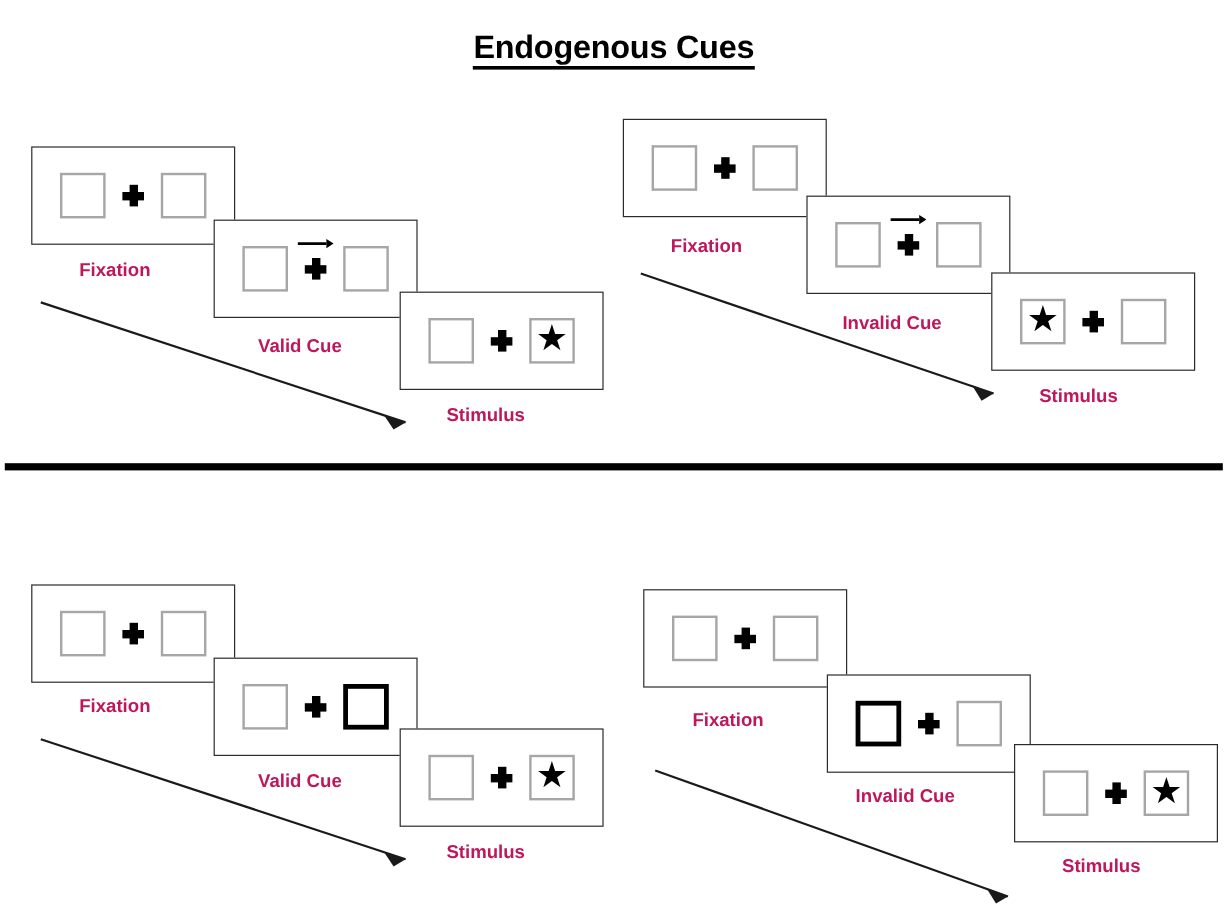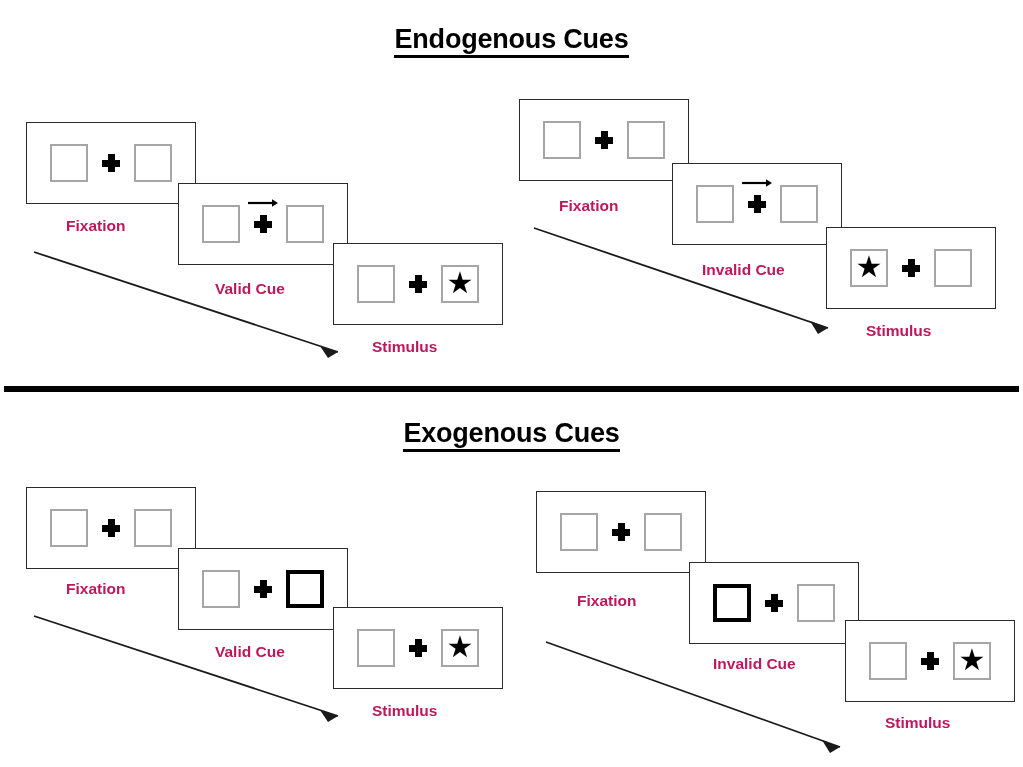--- a/index.html
+++ b/index.html
@@ -214,23 +214,20 @@
   </div>
   <div class="caption" style="left:866px; top:322px;">Stimulus</div>
 
   <svg class="time-arrow" style="left:528px; top:222px; width:320px; height:120px;" viewBox="0 0 320 120">
     <line x1="6" y1="6" x2="300" y2="106" stroke="#1a1a1a" stroke-width="1.8"></line>
     <polygon points="300,106 282,99 290,112" fill="#1a1a1a"></polygon>
   </svg>
 
   <div class="divider" style="top:386px;"></div>
 
-  <div class="section-title" style="top:418px;">
-    <span>Exogenous Cues</span>
-  </div>
 
   <div class="panel" style="left:26px; top:487px; width:170px; height:82px;">
     <div class="panel-inner">
       <div class="stim-box"></div>
       <div class="cross"></div>
       <div class="stim-box"></div>
     </div>
   </div>
   <div class="caption" style="left:66px; top:580px;">Fixation</div>
 

